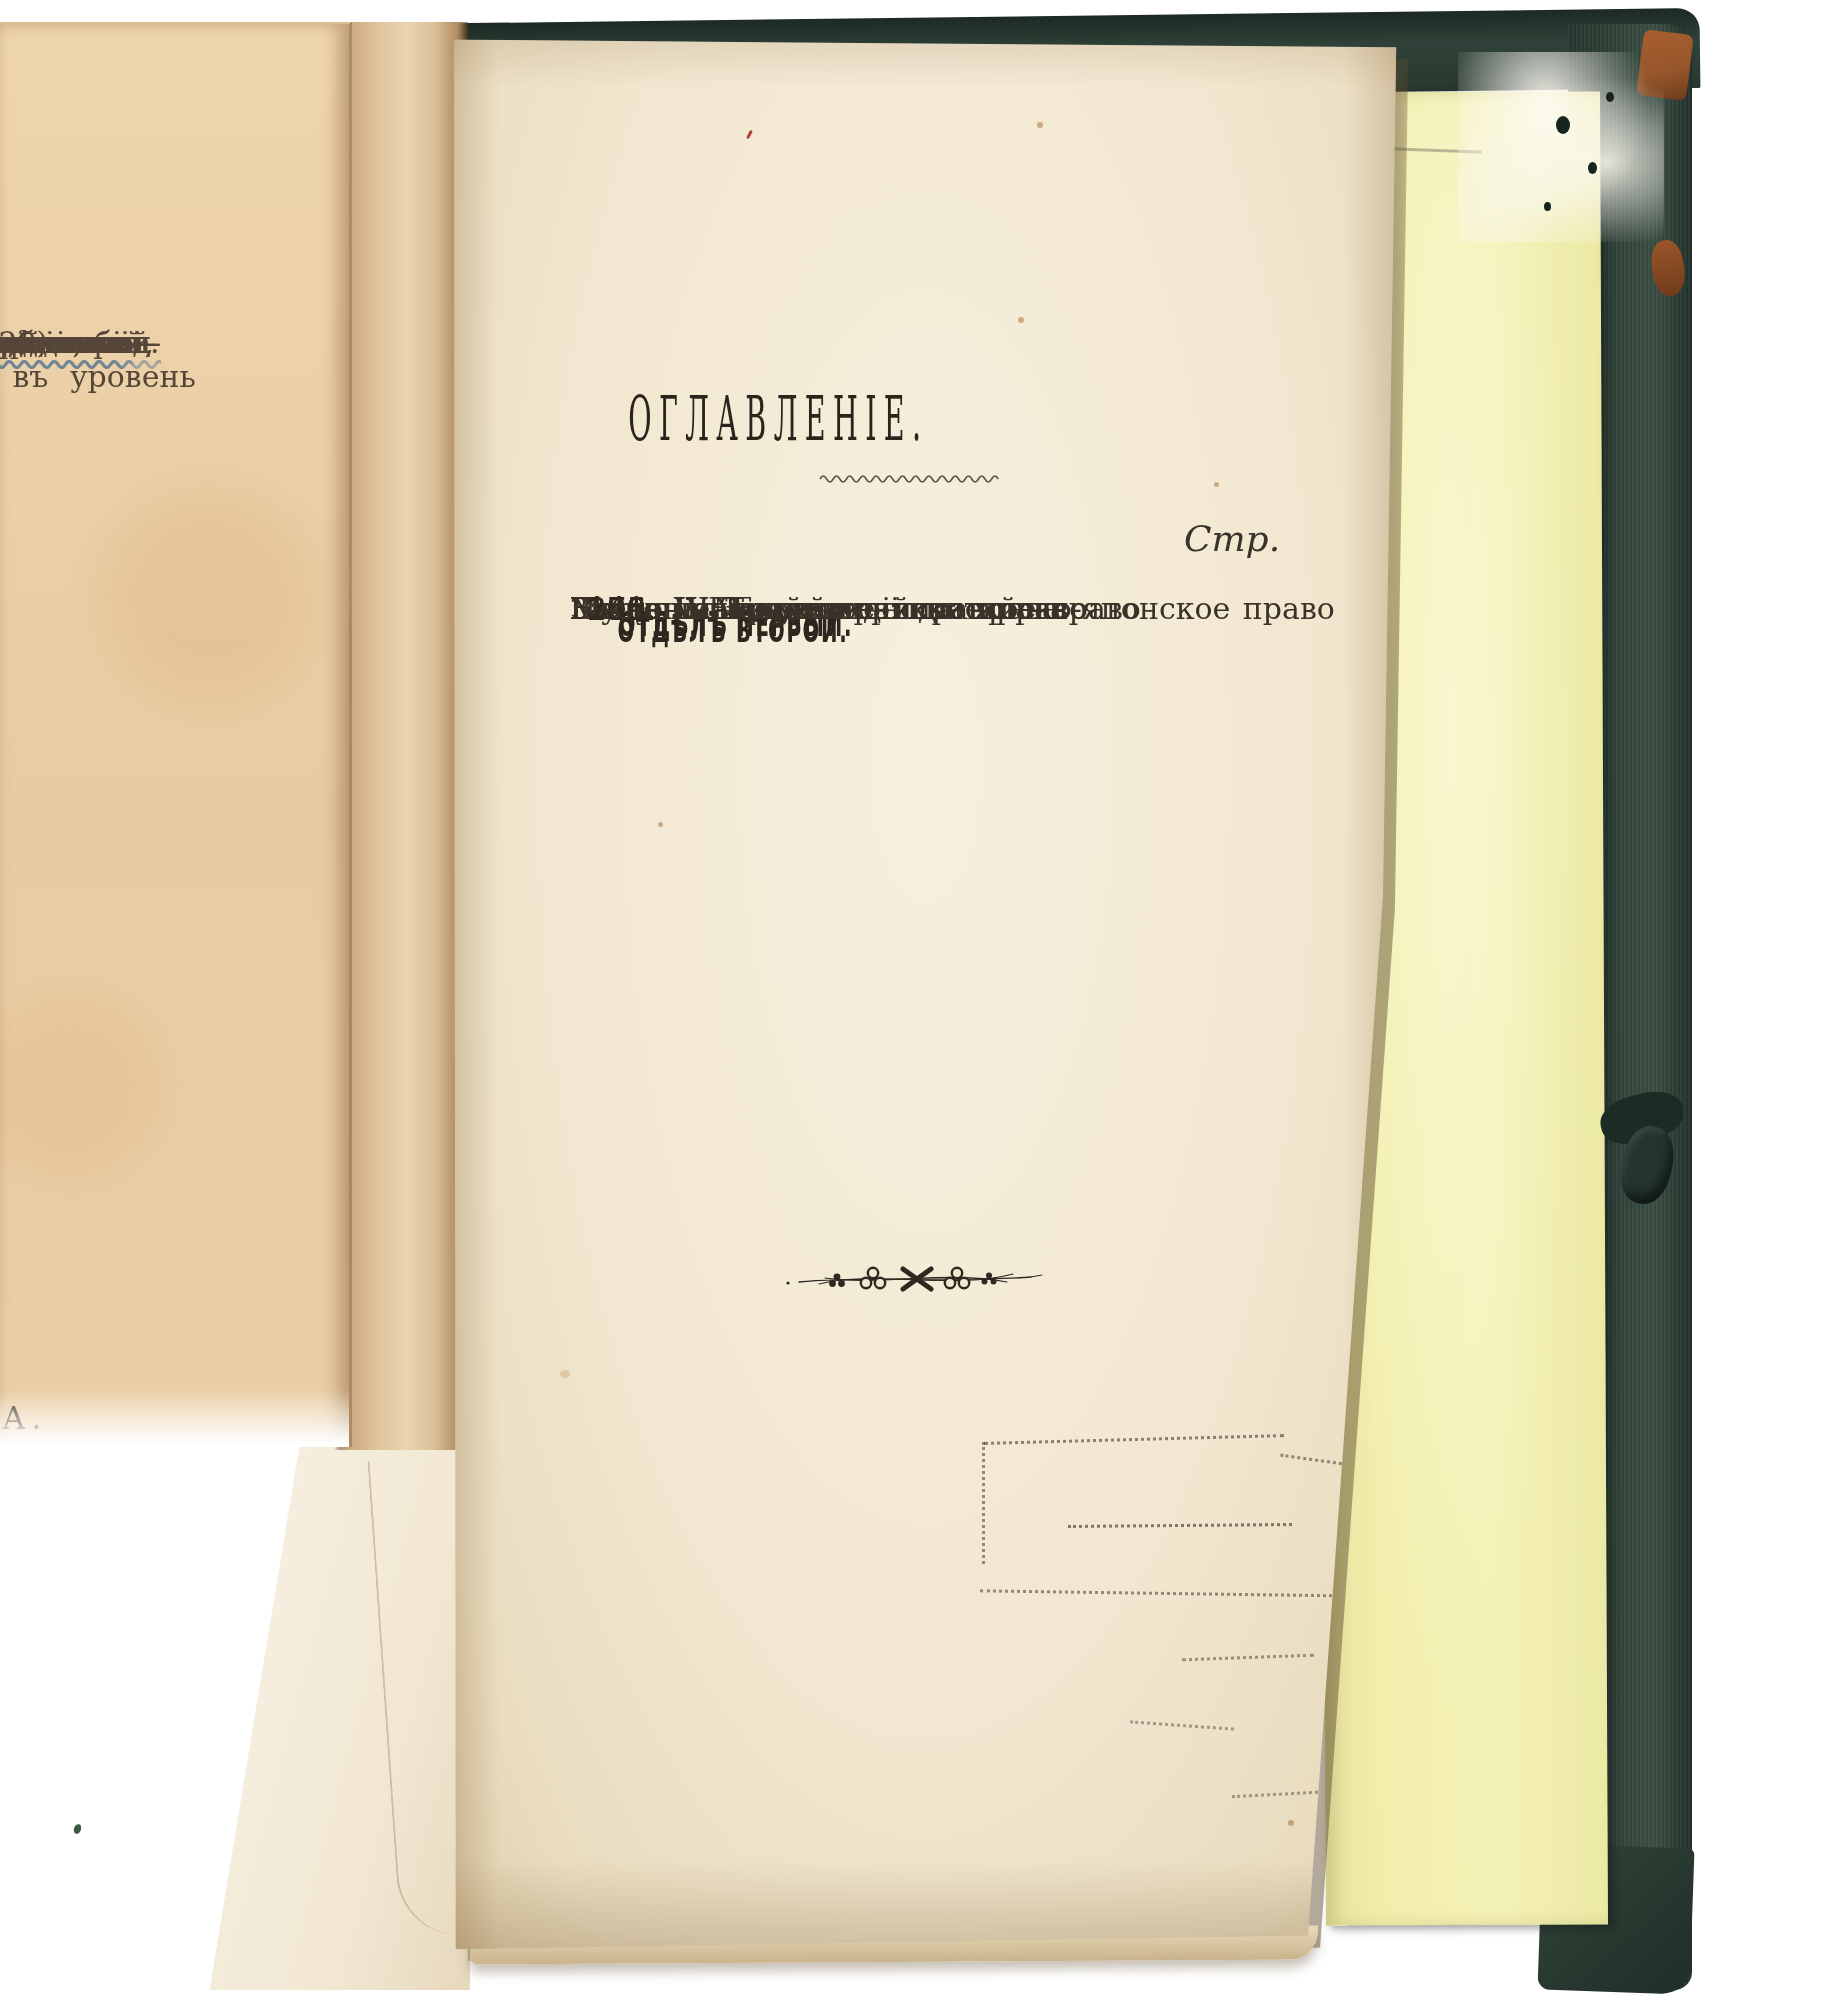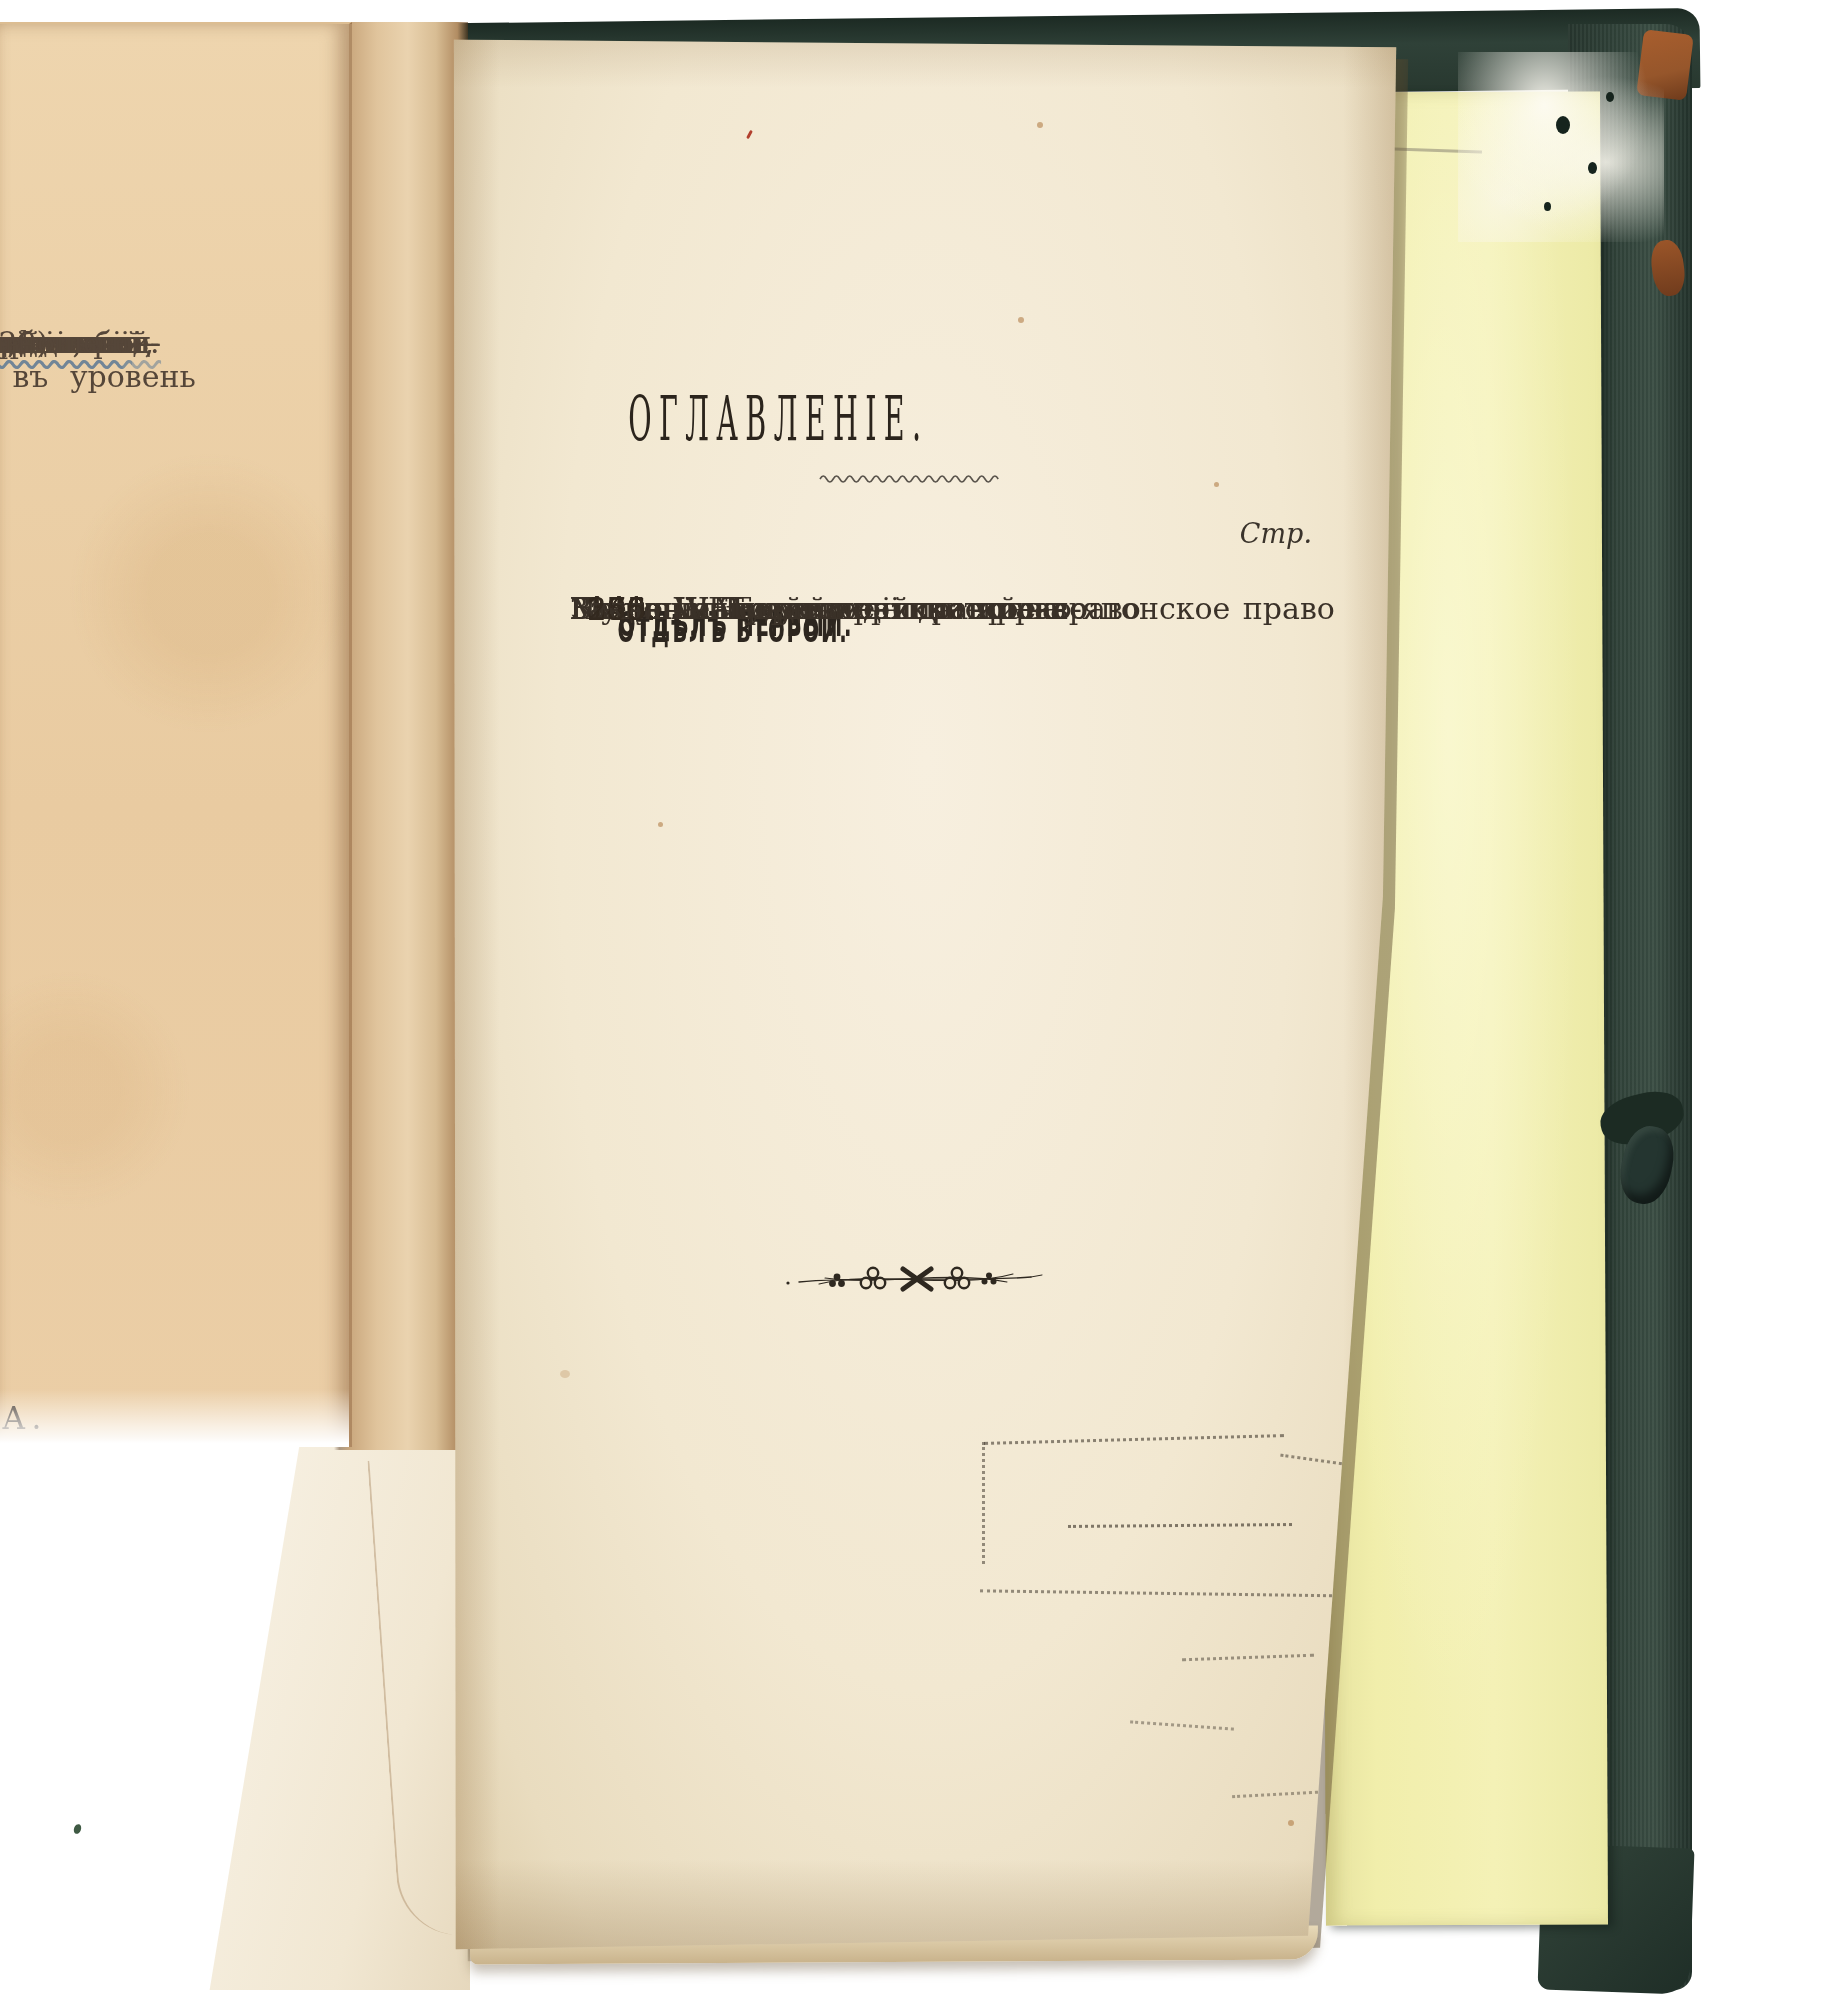--- a/index.html
+++ b/index.html
@@ -86,22 +86,22 @@
       linear-gradient(270deg,rgba(140,105,60,.28) 0%,rgba(140,105,60,0) 6%),
       linear-gradient(0deg,rgba(130,100,60,.3) 0%,rgba(130,100,60,0) 5%),
       linear-gradient(180deg,rgba(150,120,80,.22) 0%,rgba(150,120,80,0) 3%),
       radial-gradient(ellipse at 50% 38%,#f7efdf 0%, var(--right_page_cream,#f2e8d1) 55%, #e9dcbf 85%, #ddcca9 100%);}
   .page-right *{color:var(--ink_dark,#332b21);}
 
   .toc-title-wrap{left:0;top:352px;width:868px;height:72px;text-align:left;}
   .toc-title{position:static;display:inline-block;font-size:62px;letter-spacing:16px;
     transform:scaleX(.46);transform-origin:center;color:#2b241c;white-space:nowrap;}
   .wavy-rule{left:366px;top:442px;width:186px;height:12px;}
-  .page-col-header{left:700px;top:488px;width:160px;text-align:right;
-    font-style:italic;font-size:27px;color:#3a332b;}
+  .page-col-header{left:700px;top:488px;width:160px;text-align:center;
+    font-style:italic;font-size:36px;color:#3a332b;}
   .toc{left:118px;top:556px;width:726px;}
   .toc > div{position:static;}
   .toc-row{display:flex;align-items:center;height:45px;}
   .toc-label{position:static;font-size:30px;word-spacing:3px;white-space:nowrap;color:#3a3128;}
   .toc-dots{position:relative;top:7px;flex:1;height:8px;margin:0 6px 0 14px;
     background-image:radial-gradient(circle,#40362a 2.4px,rgba(0,0,0,0) 3px);
     background-size:114px 8px;background-repeat:repeat-x;background-position:36px 0;}
   .toc-page{position:static;width:86px;text-align:right;font-size:31px;color:#33291f;}
   .toc-section{height:44px;display:flex;align-items:center;justify-content:center;
     font-family:"DejaVu Sans",sans-serif;font-weight:700;font-size:34px;letter-spacing:3px;

